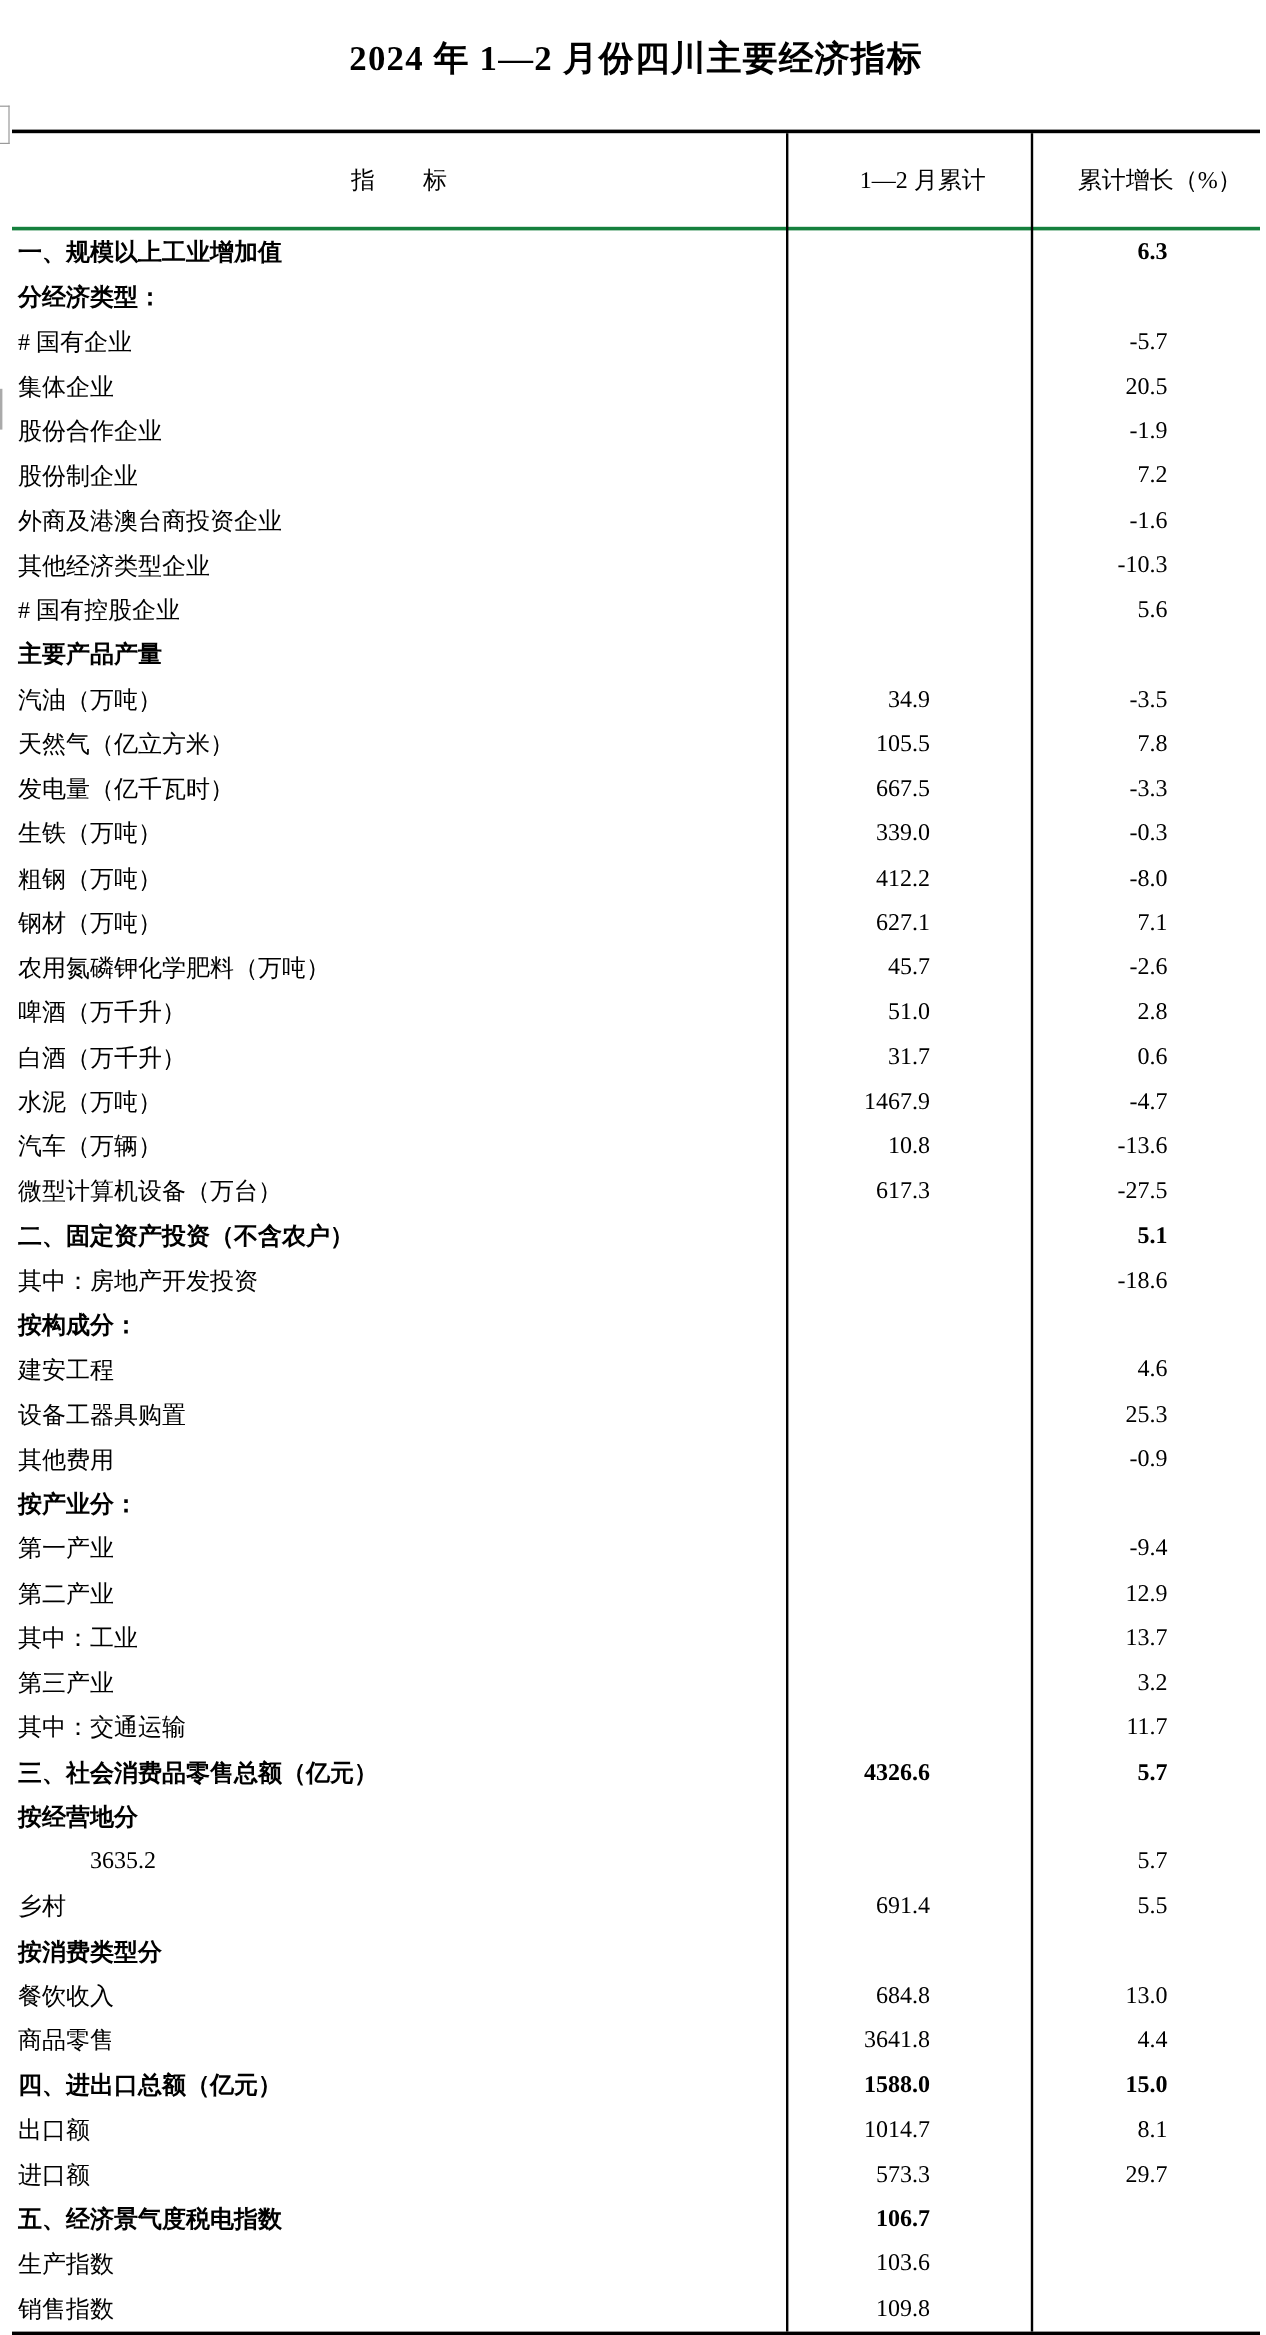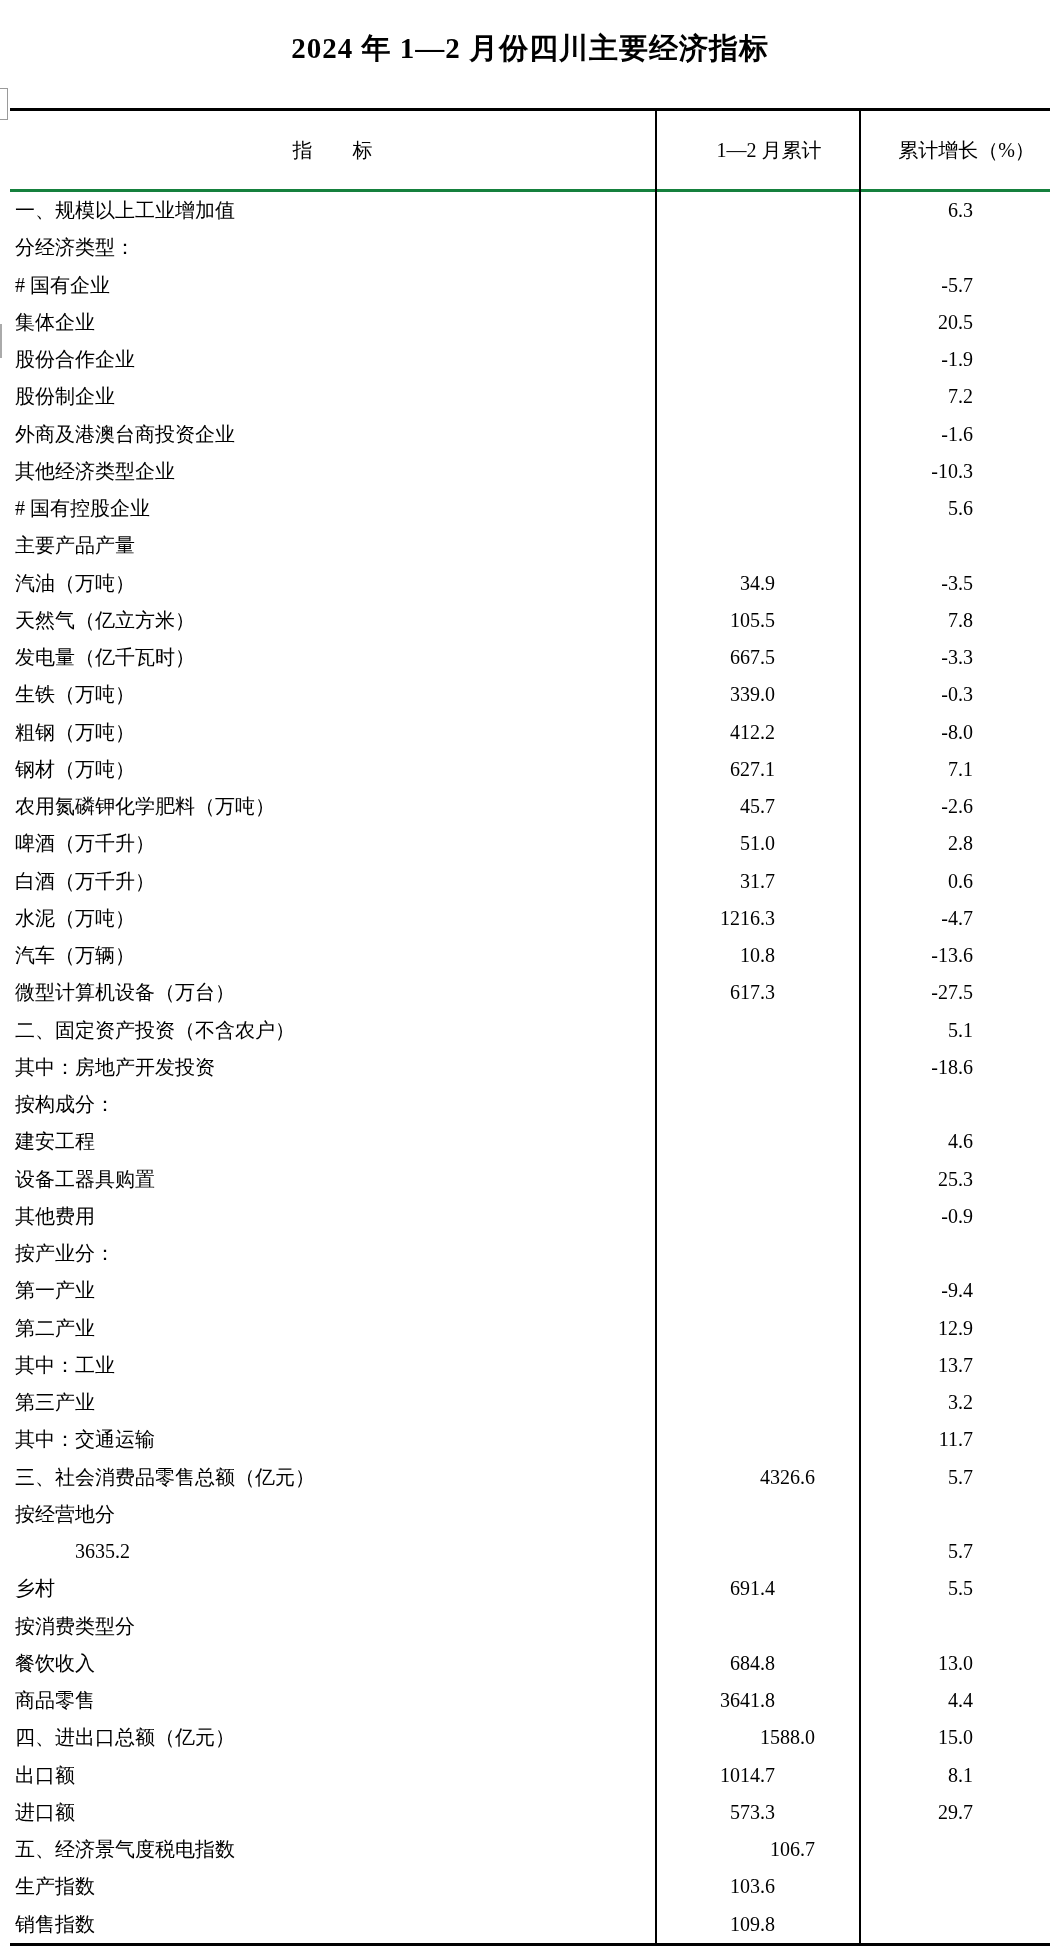--- a/index.html
+++ b/index.html
@@ -37,21 +37,21 @@
   .v2 { left:849px; }
 
   .tbody {
     position:absolute; top:81px; left:0; right:0; bottom:0;
     display:flex; flex-direction:column;
   }
   .row { flex:1 1 0; display:flex; align-items:center; font-size:20px; }
   .row .lab { width:645px; padding-left:5px; box-sizing:border-box; white-space:nowrap; overflow:hidden; }
   .row .cum { width:164px; text-align:right; padding-right:44px; box-sizing:border-box; white-space:nowrap; }
   .row .gro { flex:1; text-align:right; padding-right:77px; box-sizing:border-box; white-space:nowrap; }
-  .row.bold { font-weight:normal;gap:40px; }
+  .row.bold { font-weight:bold; }
 
   
   .artifact-a {
     position:absolute; left:0; top:76px; width:7px; height:30px;
     border:1px solid #9a9a9a; border-left:none; background:#fff;
   }
   .artifact-b {
     position:absolute; left:0; top:312px; width:2px; height:34px; background:#aaa;
   }
 </style>
@@ -163,21 +163,21 @@
           <div class="cum">51.0</div>
           <div class="gro">2.8</div>
         </div>
         <div class="row">
           <div class="lab">白酒（万千升）</div>
           <div class="cum">31.7</div>
           <div class="gro">0.6</div>
         </div>
         <div class="row">
           <div class="lab">水泥（万吨）</div>
-          <div class="cum">1216.3</div>
+          <div class="cum">1467.9</div>
           <div class="gro">-4.7</div>
         </div>
         <div class="row">
           <div class="lab">汽车（万辆）</div>
           <div class="cum">10.8</div>
           <div class="gro">-13.6</div>
         </div>
         <div class="row">
           <div class="lab">微型计算机设备（万台）</div>
           <div class="cum">617.3</div>

